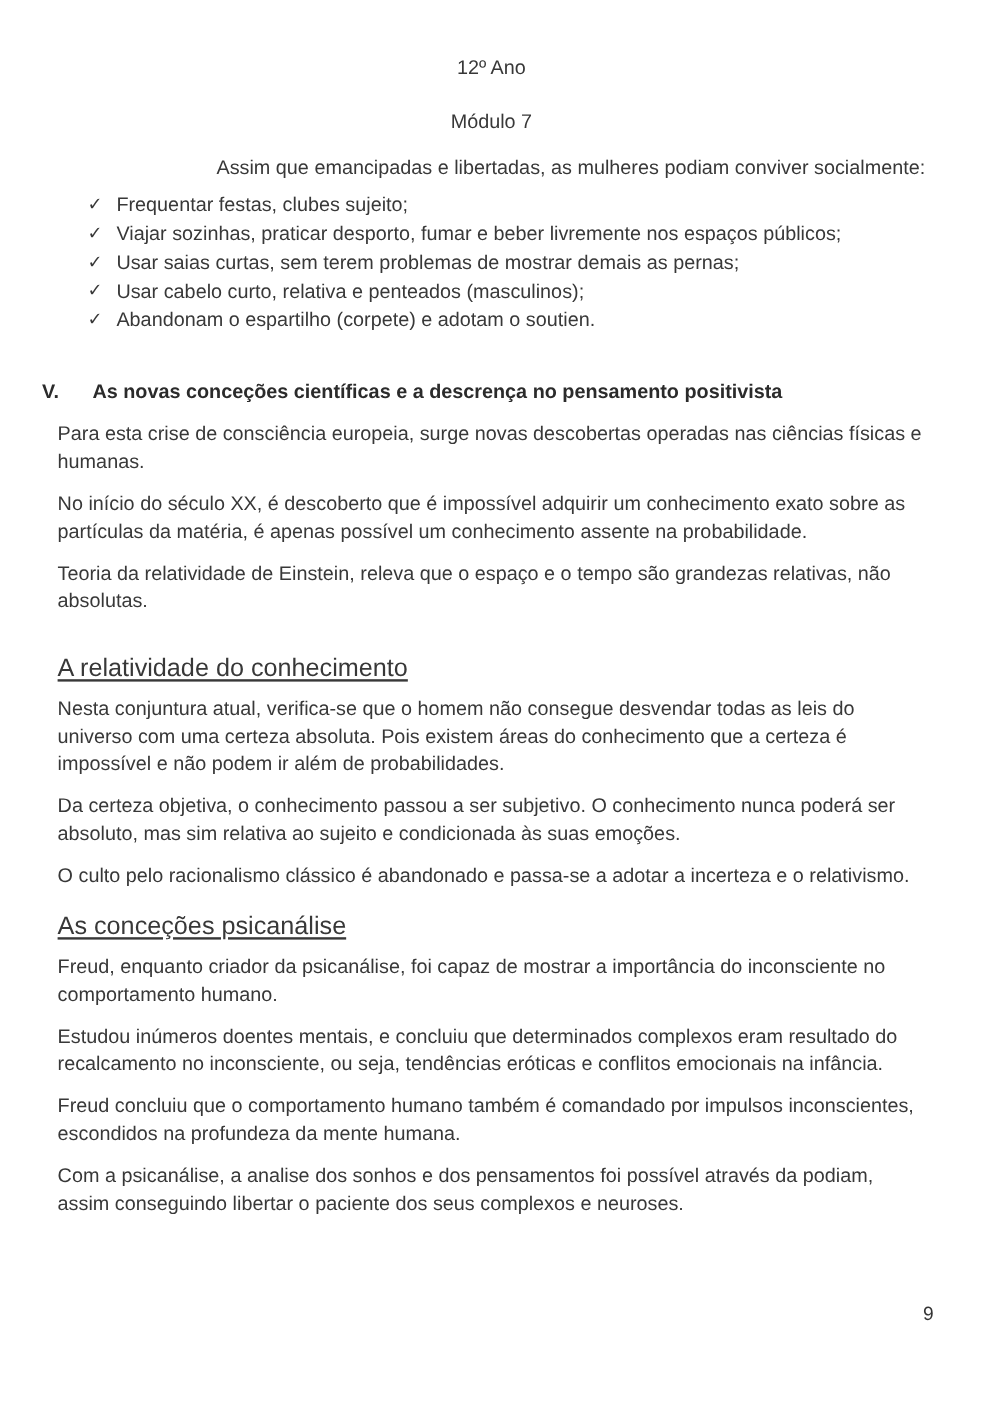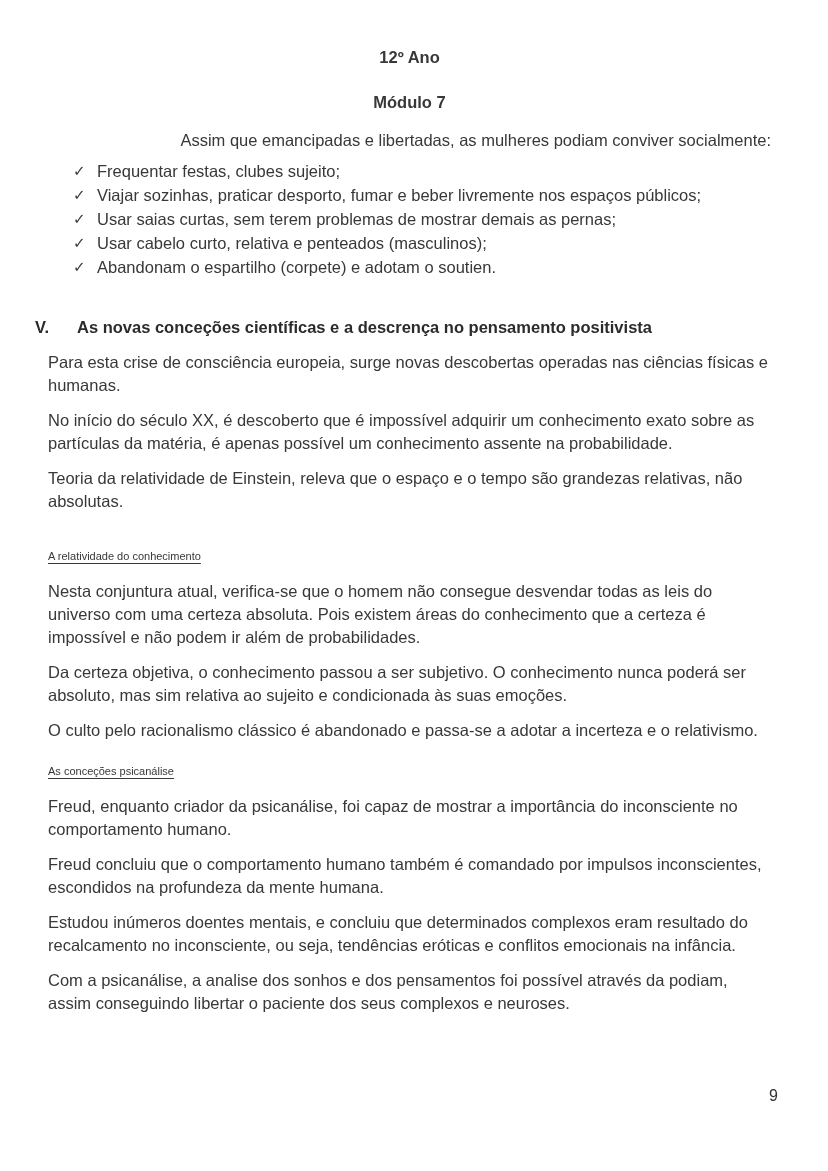--- a/index.html
+++ b/index.html
@@ -23,21 +23,21 @@
 
   .content {
     position: absolute;
     left: 48px;
     top: 0;
     width: 723px;
   }
 
   .doc-heading {
     text-align: center;
-    font-weight: 700;
+    font-weight: 400;
     font-size: 16.5px;
     line-height: 23px;
   }
 
   .grade { margin-top: 46px; }
   .module { margin-top: 22px; }
 
   .lead { margin-top: 15px; text-align: right; }
 
   .checklist {
@@ -68,21 +68,21 @@
   .section-numeral {
     flex: none;
     width: 42px;
   }
 
   p.para { margin-top: 12px; }
 
   .subsection-title {
     margin-top: 32px;
     font-weight: 400;
-    font-size: 11px;
+    font-size: 21px;
     text-decoration: underline;
     text-underline-offset: 3px;
   }
 
   .subsection-title.psy { margin-top: 18px; }
 
   .page-number {
     position: absolute;
     top: 1084px;
     right: 50px;
@@ -135,20 +135,20 @@
 
     <h3 class="subsection-title">A relatividade do conhecimento</h3>
 
     <p class="para">Nesta conjuntura atual, verifica-se que o homem não consegue desvendar todas as leis do universo com uma certeza absoluta. Pois existem áreas do conhecimento que a certeza é impossível e não podem ir além de probabilidades.</p>
     <p class="para">Da certeza objetiva, o conhecimento passou a ser subjetivo. O conhecimento nunca poderá ser absoluto, mas sim relativa ao sujeito e condicionada às suas emoções.</p>
     <p class="para">O culto pelo racionalismo clássico é abandonado e passa-se a adotar a incerteza e o relativismo.</p>
 
     <h3 class="subsection-title psy">As conceções psicanálise</h3>
 
     <p class="para">Freud, enquanto criador da psicanálise, foi capaz de mostrar a importância do inconsciente no comportamento humano.</p>
+    <p class="para">Estudou inúmeros doentes mentais, e concluiu que determinados complexos eram resultado do recalcamento no inconsciente, ou seja, tendências eróticas e conflitos emocionais na infância.</p>
     <p class="para">Freud concluiu que o comportamento humano também é comandado por impulsos inconscientes, escondidos na profundeza da mente humana.</p>
-    <p class="para">Estudou inúmeros doentes mentais, e concluiu que determinados complexos eram resultado do recalcamento no inconsciente, ou seja, tendências eróticas e conflitos emocionais na infância.</p>
     <p class="para">Com a psicanálise, a analise dos sonhos e dos pensamentos foi possível através da podiam, assim conseguindo libertar o paciente dos seus complexos e neuroses.</p>
 
   </div>
 
   <div class="page-number">9</div>
 </div>
 
 </body></html>

